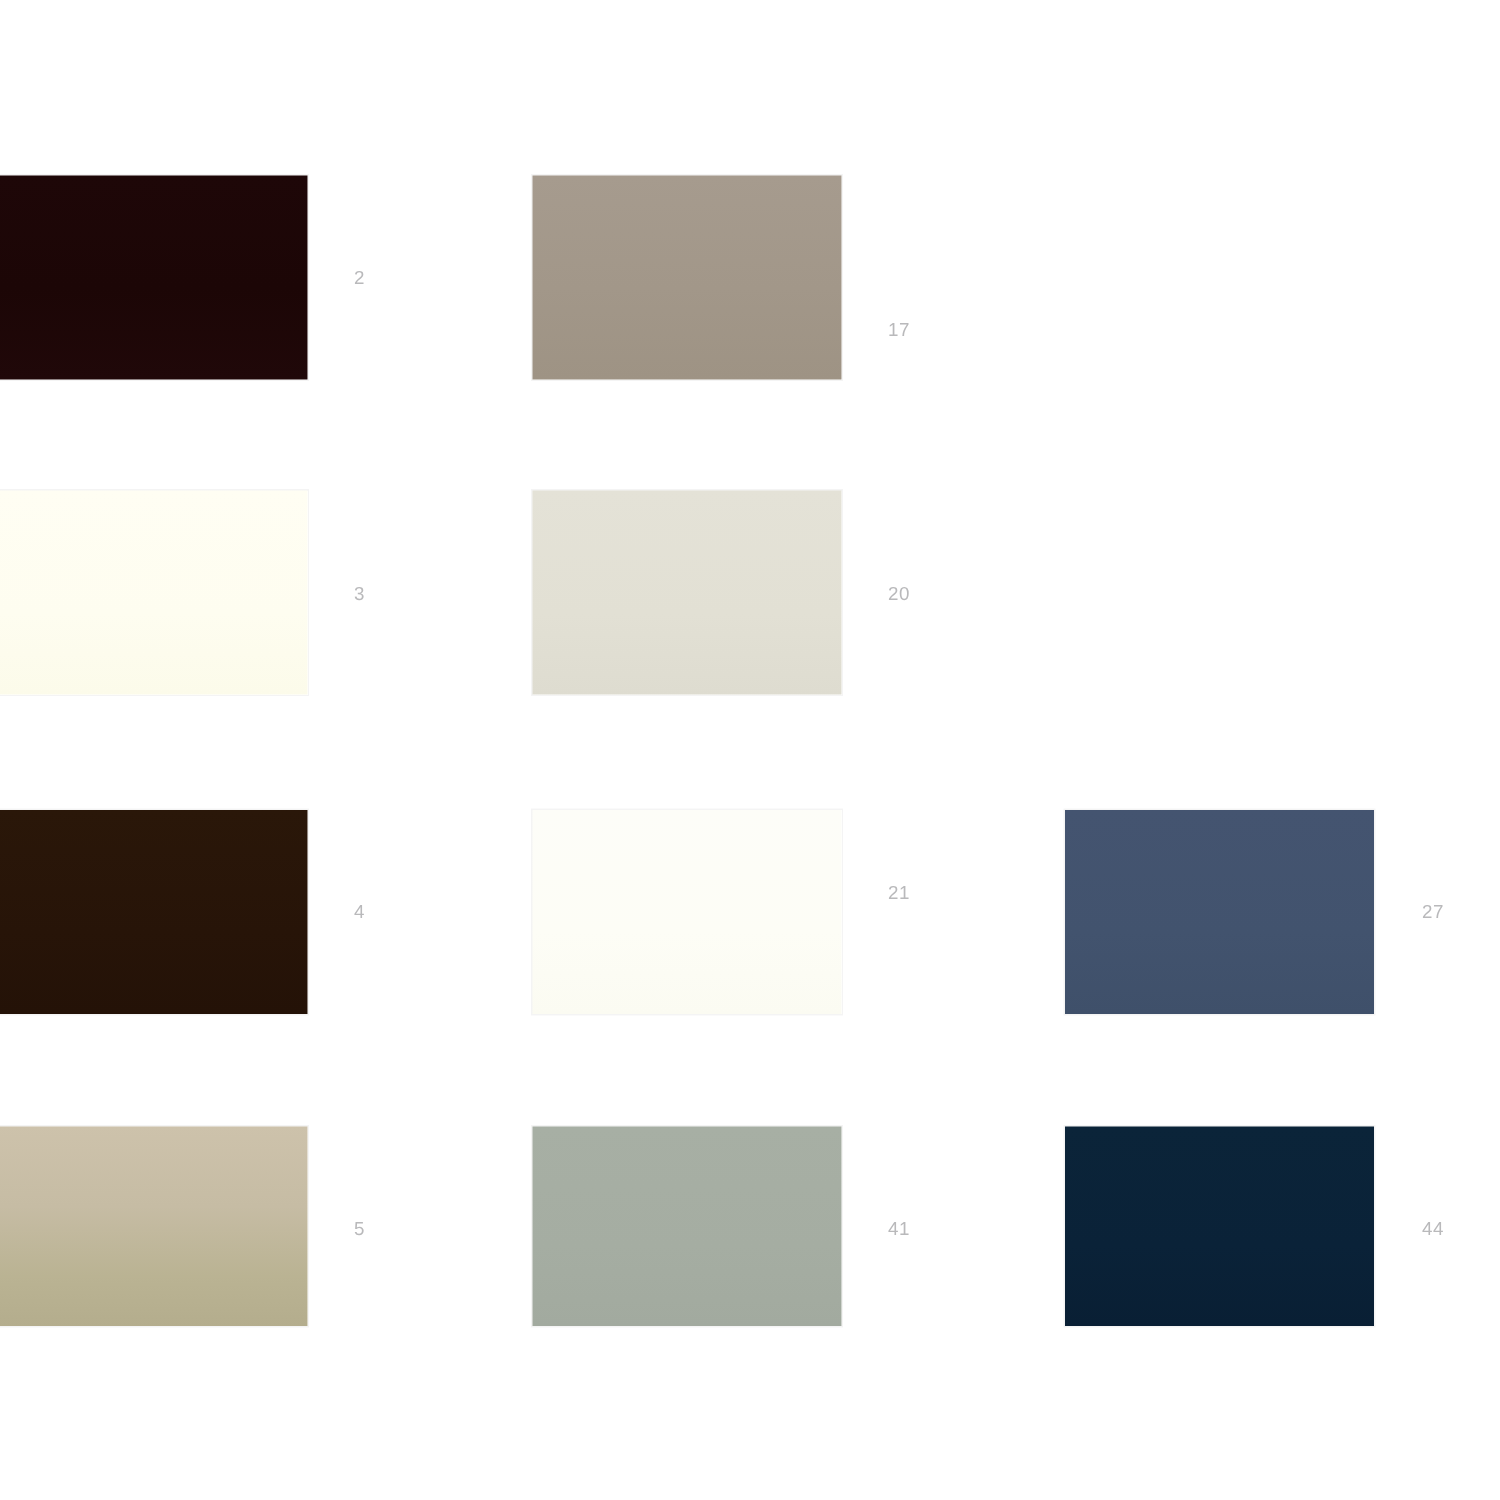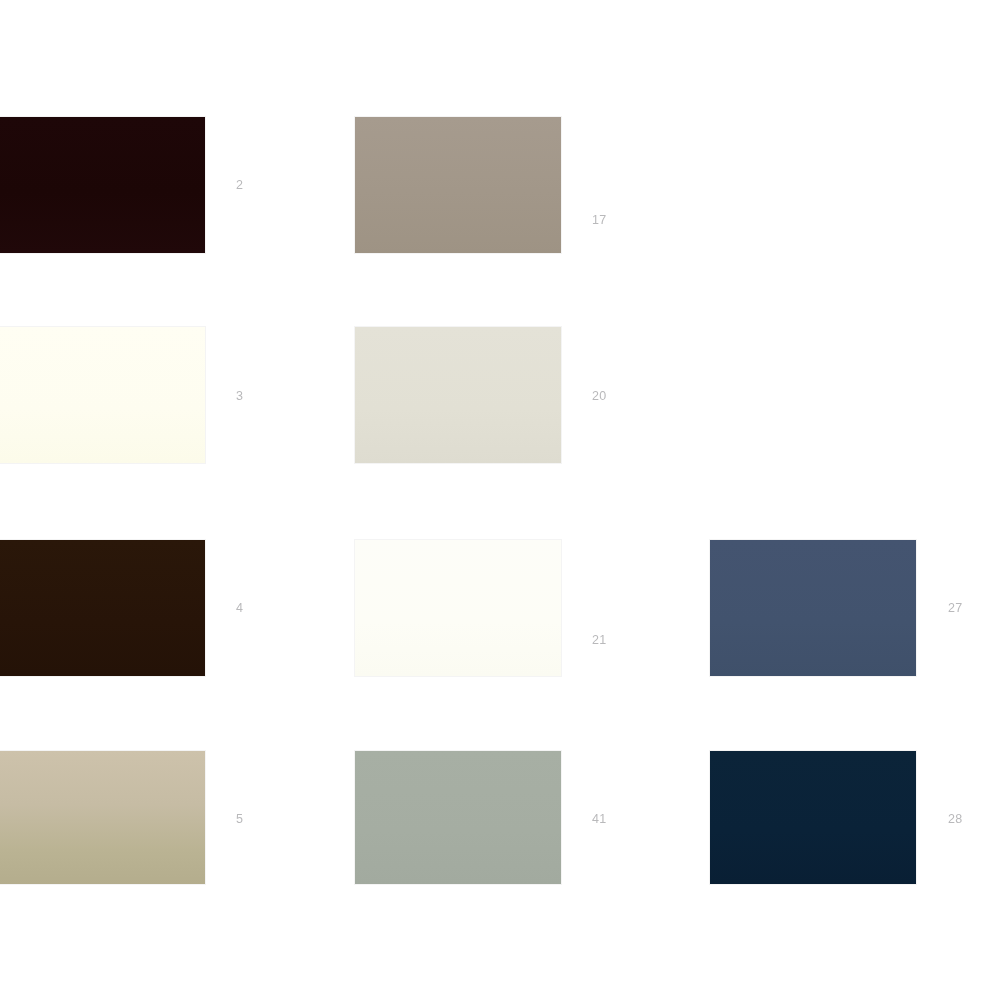--- a/index.html
+++ b/index.html
@@ -69,30 +69,30 @@
       <div class="swatch-chip" style="background: linear-gradient(rgb(228, 226, 215) 0%, rgb(226, 224, 212) 60%, rgb(222, 220, 208) 100%);"></div>
     </div>
     <div class="swatch-label" style="left: 592px; top: 390px;">20</div>
     <div class="swatch-cell" style="left: -48px; top: 540px; width: 253px; height: 136px;">
       <div class="swatch-chip" style="background: linear-gradient(rgb(42, 23, 9) 0%, rgb(39, 20, 8) 60%, rgb(36, 18, 7) 100%);"></div>
     </div>
     <div class="swatch-label" style="left: 236px; top: 602px;">4</div>
     <div class="swatch-cell" style="left: 355px; top: 540px; width: 206px; height: 136px;">
       <div class="swatch-chip" style="background: linear-gradient(rgb(253, 253, 248) 0%, rgb(253, 253, 246) 60%, rgb(251, 251, 242) 100%);"></div>
     </div>
-    <div class="swatch-label" style="left: 592px; top: 634px;">21</div>
+    <div class="swatch-label" style="left: 592px; top: 589px;">21</div>
     <div class="swatch-cell" style="left: 710px; top: 540px; width: 206px; height: 136px;">
       <div class="swatch-chip" style="background: linear-gradient(rgb(68, 84, 112) 0%, rgb(66, 83, 110) 60%, rgb(63, 80, 106) 100%);"></div>
     </div>
     <div class="swatch-label" style="left: 948px; top: 602px; text-align: center;">27</div>
     <div class="swatch-cell" style="left: -48px; top: 751px; width: 253px; height: 133px;">
       <div class="swatch-chip" style="background: linear-gradient(rgb(205, 194, 171) 0%, rgb(198, 188, 164) 40%, rgb(186, 179, 147) 75%, rgb(180, 173, 141) 100%);"></div>
     </div>
     <div class="swatch-label" style="left: 236px; top: 813px;">5</div>
     <div class="swatch-cell" style="left: 355px; top: 751px; width: 206px; height: 133px;">
       <div class="swatch-chip" style="background: linear-gradient(rgb(167, 175, 164) 0%, rgb(165, 173, 162) 60%, rgb(162, 170, 159) 100%);"></div>
     </div>
     <div class="swatch-label" style="left: 592px; top: 813px;">41</div>
     <div class="swatch-cell" style="left: 710px; top: 751px; width: 206px; height: 133px;">
       <div class="swatch-chip" style="background: linear-gradient(rgb(11, 36, 57) 0%, rgb(10, 34, 56) 60%, rgb(9, 31, 52) 100%);"></div>
     </div>
-    <div class="swatch-label" style="left: 948px; top: 813px;">28</div>
+    <div class="swatch-label" style="left: 948px; top: 813px;">44</div>
   </div>
 
 </body></html>

